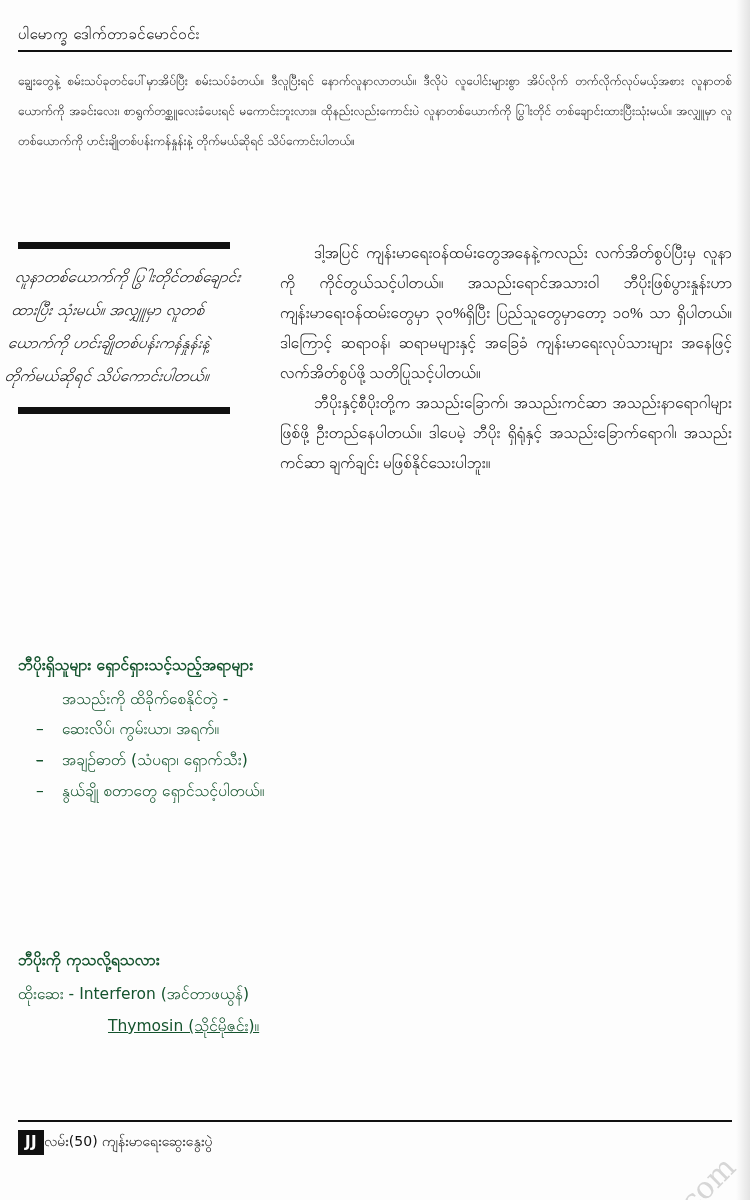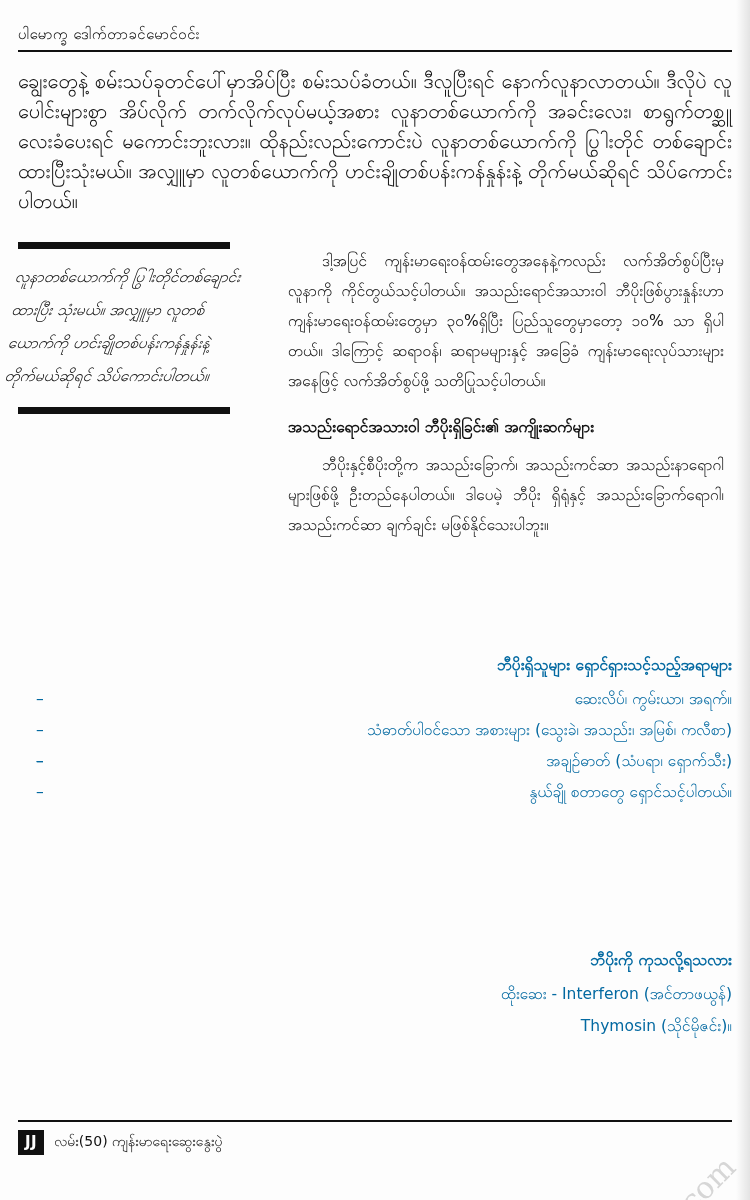--- a/index.html
+++ b/index.html
@@ -41,21 +41,21 @@
     height: 2px;
     background: #111;
   }
 
   
   .intro {
     position: absolute;
     left: 18px;
     top: 66px;
     width: 714px;
-    font-size: 20px;
+    font-size: 12px;
     line-height: 30px;
     text-align: justify;
     color: #111;
   }
 
   
   .cols {
     position: absolute;
     left: 18px;
     top: 238px;
@@ -91,37 +91,36 @@
   .rightcol {
     position: absolute;
     left: 262px;
     top: 0;
     width: 452px;
     font-size: 15.5px;
     line-height: 30px;
     text-align: justify;
     color: #111;
   }
-  .rightcol p { margin: 8px; }
+  .rightcol p { margin: 0; font-family: Liberation Serif, serif; }
   .rightcol p.indent { text-indent: 34px; }
   .subhead {
     font-weight: bold;
     margin-top: 16px !important;
     line-height: 30px;
   }
 
   
   .section {
     position: absolute;
     left: 18px;
     width: 714px;
     font-size: 15.5px;
     line-height: 30px;
-    color: #0369a1;
-    text-align: right;
+    color: #14532d;
   }
   .sec-title {
     font-weight: bold;
     margin-bottom: 4px;
   }
   .sub-line {
     padding-left: 44px;
   }
   ul.bullets {
     list-style: none;
@@ -135,39 +134,38 @@
   }
   ul.bullets li .dash {
     position: absolute;
     left: 18px;
     top: 0;
   }
   .drug-line {
     margin-top: 2px;
   }
   .drug-line .lbl { display: inline-block; }
-  .drug-indent { padding-left: 90px; }
+  .drug-indent { padding-left: 90px; text-decoration: underline; }
 
   
   .footer-rule {
     position: absolute;
     left: 18px;
     top: 1120px;
     width: 714px;
     height: 2px;
     background: #111;
   }
   .footer {
     position: absolute;
     left: 18px;
     top: 1130px;
     width: 714px;
     display: flex;
     align-items: center;
-    gap: 10px;
     font-size: 14px;
     color: #111;
   }
   .folio {
     background: #111;
     color: #fff;
     font-weight: bold;
     font-size: 15px;
     padding: 3px 7px 4px 7px;
     letter-spacing: 0.5px;
@@ -207,31 +205,31 @@
   <div class="cols">
 
     <div class="pullquote">
       <div class="pq-rule"></div>
       <div class="pq-text">လူနာတစ်ယောက်ကို ပြွါးတိုင်တစ်ချောင်း ထားပြီး သုံးမယ်။ အလျှူမှာ လူတစ်ယောက်ကို ဟင်းချိုတစ်ပန်းကန်နှုန်းနဲ့ တိုက်မယ်ဆိုရင် သိပ်ကောင်းပါတယ်။</div>
       <div class="pq-rule bottom"></div>
     </div>
 
     <div class="rightcol">
       <p class="indent">ဒါ့အပြင် ကျန်းမာရေးဝန်ထမ်းတွေအနေနဲ့ကလည်း လက်အိတ်စွပ်ပြီးမှ လူနာကို ကိုင်တွယ်သင့်ပါတယ်။ အသည်းရောင်အသားဝါ ဘီပိုးဖြစ်ပွားနှုန်းဟာ ကျန်းမာရေးဝန်ထမ်းတွေမှာ ၃၀%ရှိပြီး ပြည်သူတွေမှာတော့ ၁၀% သာ ရှိပါတယ်။ ဒါကြောင့် ဆရာဝန်၊ ဆရာမများနှင့် အခြေခံ ကျန်းမာရေးလုပ်သားများ အနေဖြင့် လက်အိတ်စွပ်ဖို့ သတိပြုသင့်ပါတယ်။</p>
-      <p class="subhead">အသည်းရောင်အသားဝါ ဘီပိုးရှိခြင်း၏ အကျိုးဆက်များ</p>
       <p class="indent">ဘီပိုးနှင့်စီပိုးတို့က အသည်းခြောက်၊ အသည်းကင်ဆာ အသည်းနာရောဂါများဖြစ်ဖို့ ဦးတည်နေပါတယ်။ ဒါပေမဲ့ ဘီပိုး ရှိရုံနှင့် အသည်းခြောက်ရောဂါ၊ အသည်းကင်ဆာ ချက်ချင်း မဖြစ်နိုင်သေးပါဘူး။</p>
     </div>
 
   </div>
 
   <div class="section" style="top:650px;">
     <div class="sec-title">ဘီပိုးရှိသူများ ရှောင်ရှားသင့်သည့်အရာများ</div>
+    <div class="sub-line">အသည်းကို ထိခိုက်စေနိုင်တဲ့ -</div>
     <ul class="bullets">
       <li><span class="dash">–</span><span>ဆေးလိပ်၊ ကွမ်းယာ၊ အရက်။</span></li>
-      <li><span class="dash">–</span><span>သံဓာတ်ပါဝင်သော အစားများ (သွေးခဲ၊ အသည်း၊ အမြစ်၊ ကလီစာ)</span></li>
+      <li><span class="dash">–</span></li>
       <li><span class="dash">–</span></li>
       <li><span class="dash">–</span></li>
       <li><span class="dash">–</span><span>အချဉ်ဓာတ် (သံပရာ၊ ရှောက်သီး)</span></li>
       <li><span class="dash">–</span><span>နွယ်ချို စတာတွေ ရှောင်သင့်ပါတယ်။</span></li>
     </ul>
   </div>
 
   <div class="section" style="top:945px;">
     <div class="sec-title">ဘီပိုးကို ကုသလို့ရသလား</div>
     <div class="drug-line">

